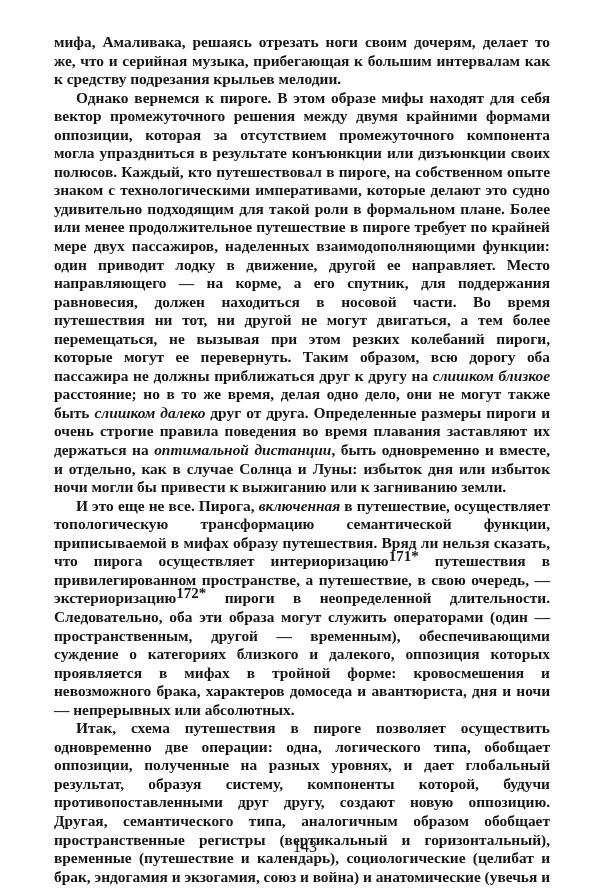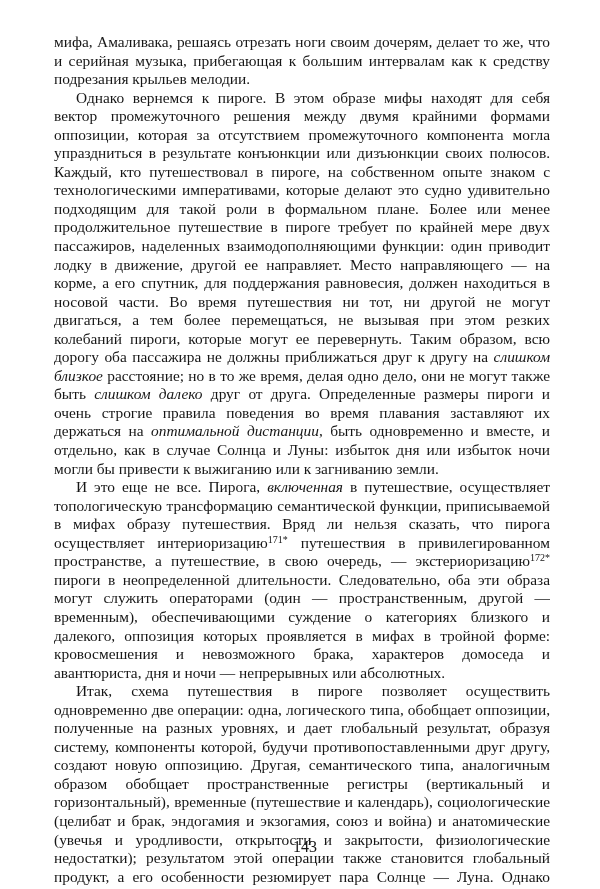--- a/index.html
+++ b/index.html
@@ -9,25 +9,25 @@
     left: 54px;
     top: 33px;
     width: 496px;
     font-family: "Liberation Serif", "DejaVu Serif", serif;
     font-size: 15.4px;
     line-height: 18.55px;
     color: #161616;
     text-align: justify;
     hyphens: manual;
   }
-  .page p { margin: 0; text-indent: 0; }
+  .page p { margin: 0; text-indent: 0; font-weight: bold; }
   .page p.indent { text-indent: 22px; }
   .page p.cont { text-indent: 0; }
   .page em { font-style: italic; }
-  .page sup { font-size: 10px; line-height: 0; vertical-align: 5px; }
+  .page sup { font-size: 15px; line-height: 0; vertical-align: 5px; }
   .page-number {
     position: absolute;
     left: 0; width: 610px;
     top: 838px;
     text-align: center;
     font-family: "Liberation Serif", "DejaVu Serif", serif;
     font-size: 16px;
     color: #161616;
   }
 </style>

